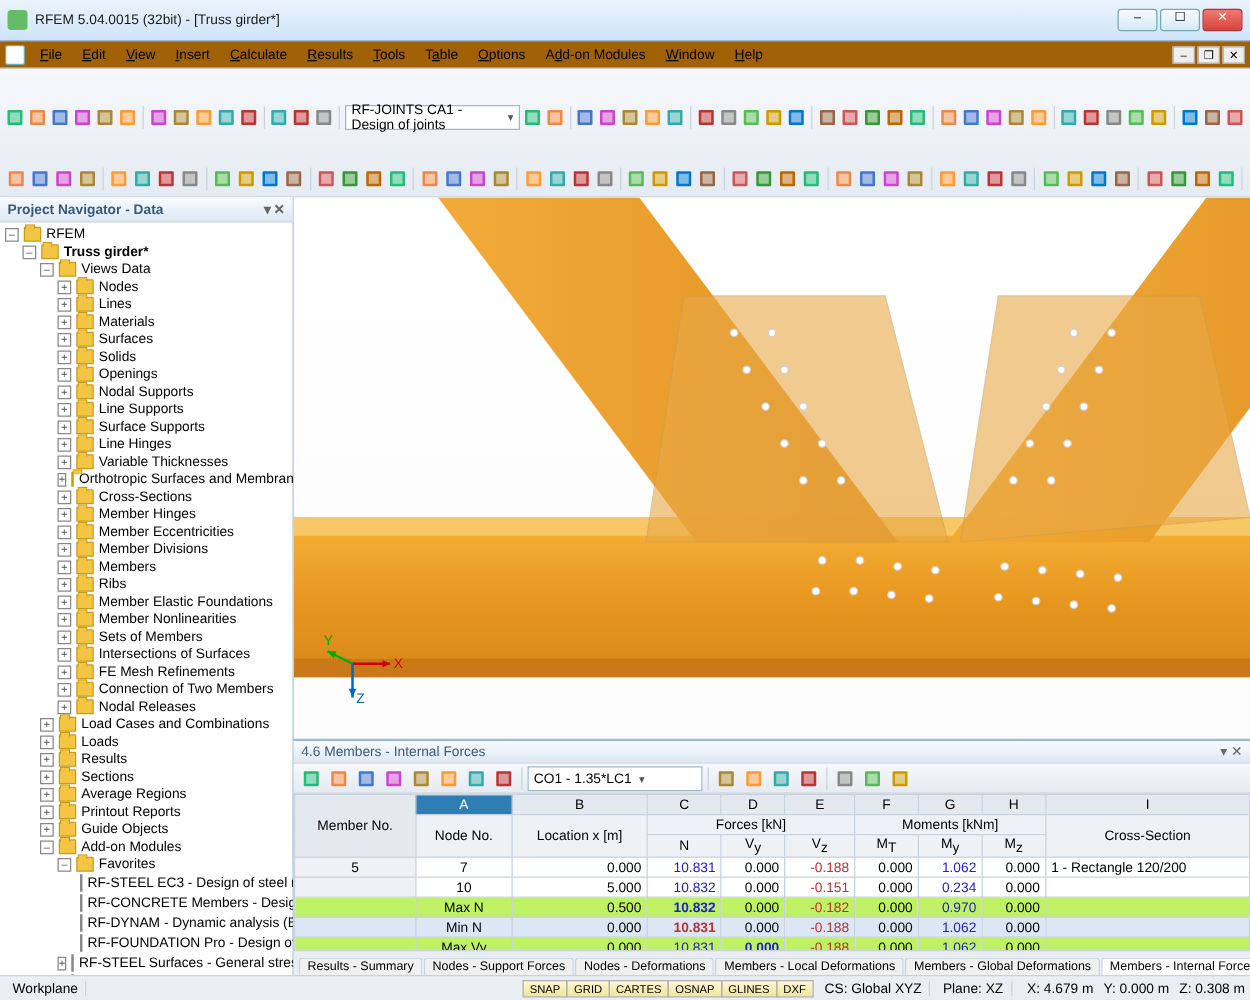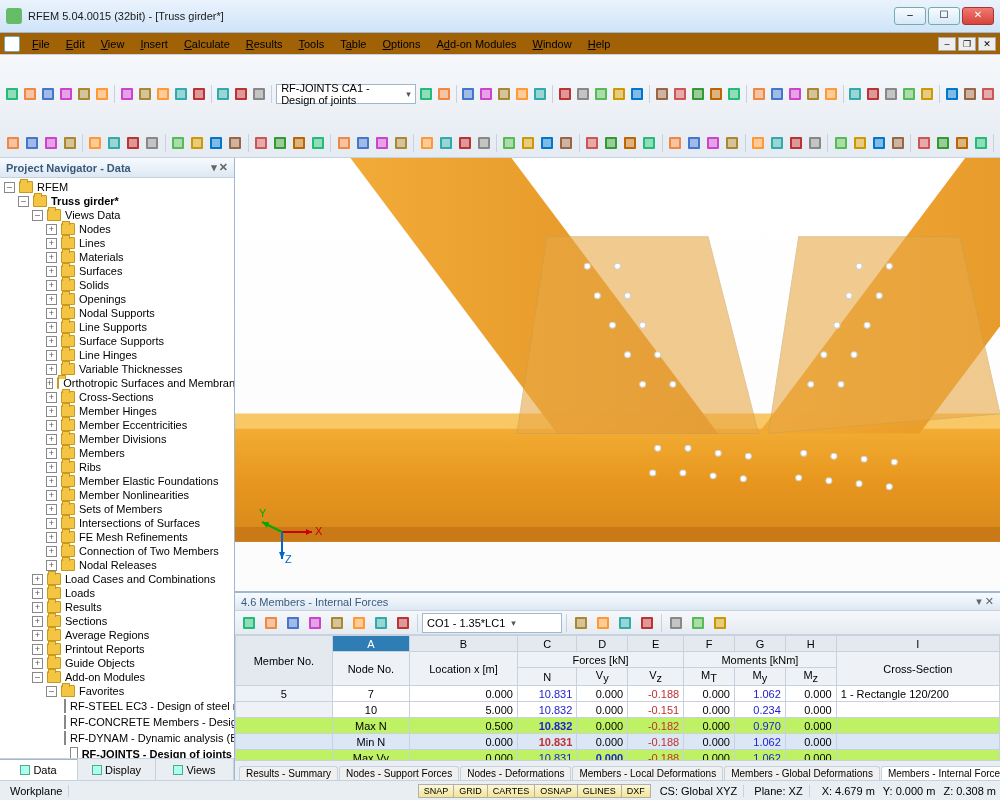--- a/index.html
+++ b/index.html
@@ -909,57 +909,38 @@
           <span>RF-CONCRETE Members - Design</span>
         </div>
         <div class="tree-item" style="padding-left: 58px;">
           <span class="spacer"></span>
           <span class="doc-icon"></span>
           <span>RF-DYNAM - Dynamic analysis (Ba</span>
         </div>
         <div class="tree-item" style="padding-left: 58px;">
           <span class="spacer"></span>
           <span class="doc-icon"></span>
-          <span class="bold">RF-JOINTS - Design of joints</span>
-        </div>
-        <div class="tree-item" style="padding-left: 58px;">
-          <span class="spacer"></span>
-          <span class="doc-icon"></span>
           <span>RF-FOUNDATION Pro - Design of t</span>
         </div>
         <div class="tree-item" style="padding-left: 44px;">
           <span class="expander">+</span>
           <span class="doc-icon"></span>
           <span>RF-STEEL Surfaces - General stress ana</span>
         </div>
         <div class="tree-item" style="padding-left: 44px;">
           <span class="expander">+</span>
           <span class="doc-icon"></span>
           <span>RF-STEEL Members - General stress an</span>
         </div>
         <div class="tree-item" style="padding-left: 44px;">
           <span class="expander">+</span>
           <span class="doc-icon"></span>
           <span>RF-STEEL AISC - Design of steel memb</span>
         </div>
       </div>
-    <div class="nav-tabs">
-      <div class="active">
-          <span class="tab-icon"></span>
-          <span>Data</span>
-        </div>
-      <div>
-          <span class="tab-icon"></span>
-          <span>Display</span>
-        </div>
-      <div>
-          <span class="tab-icon"></span>
-          <span>Views</span>
-        </div>
-    </div>
   </div>
 
   <div class="rightpane">
     <div class="viewport">
       <svg width="100%" height="100%" viewBox="0 0 760 440" preserveAspectRatio="none">
         <defs>
           <linearGradient id="beam" x1="0" y1="0" x2="0" y2="1">
             <stop offset="0" stop-color="#f6b23a"></stop>
               <stop offset="0.5" stop-color="#e8981f"></stop>
               <stop offset="1" stop-color="#d7871a"></stop>

